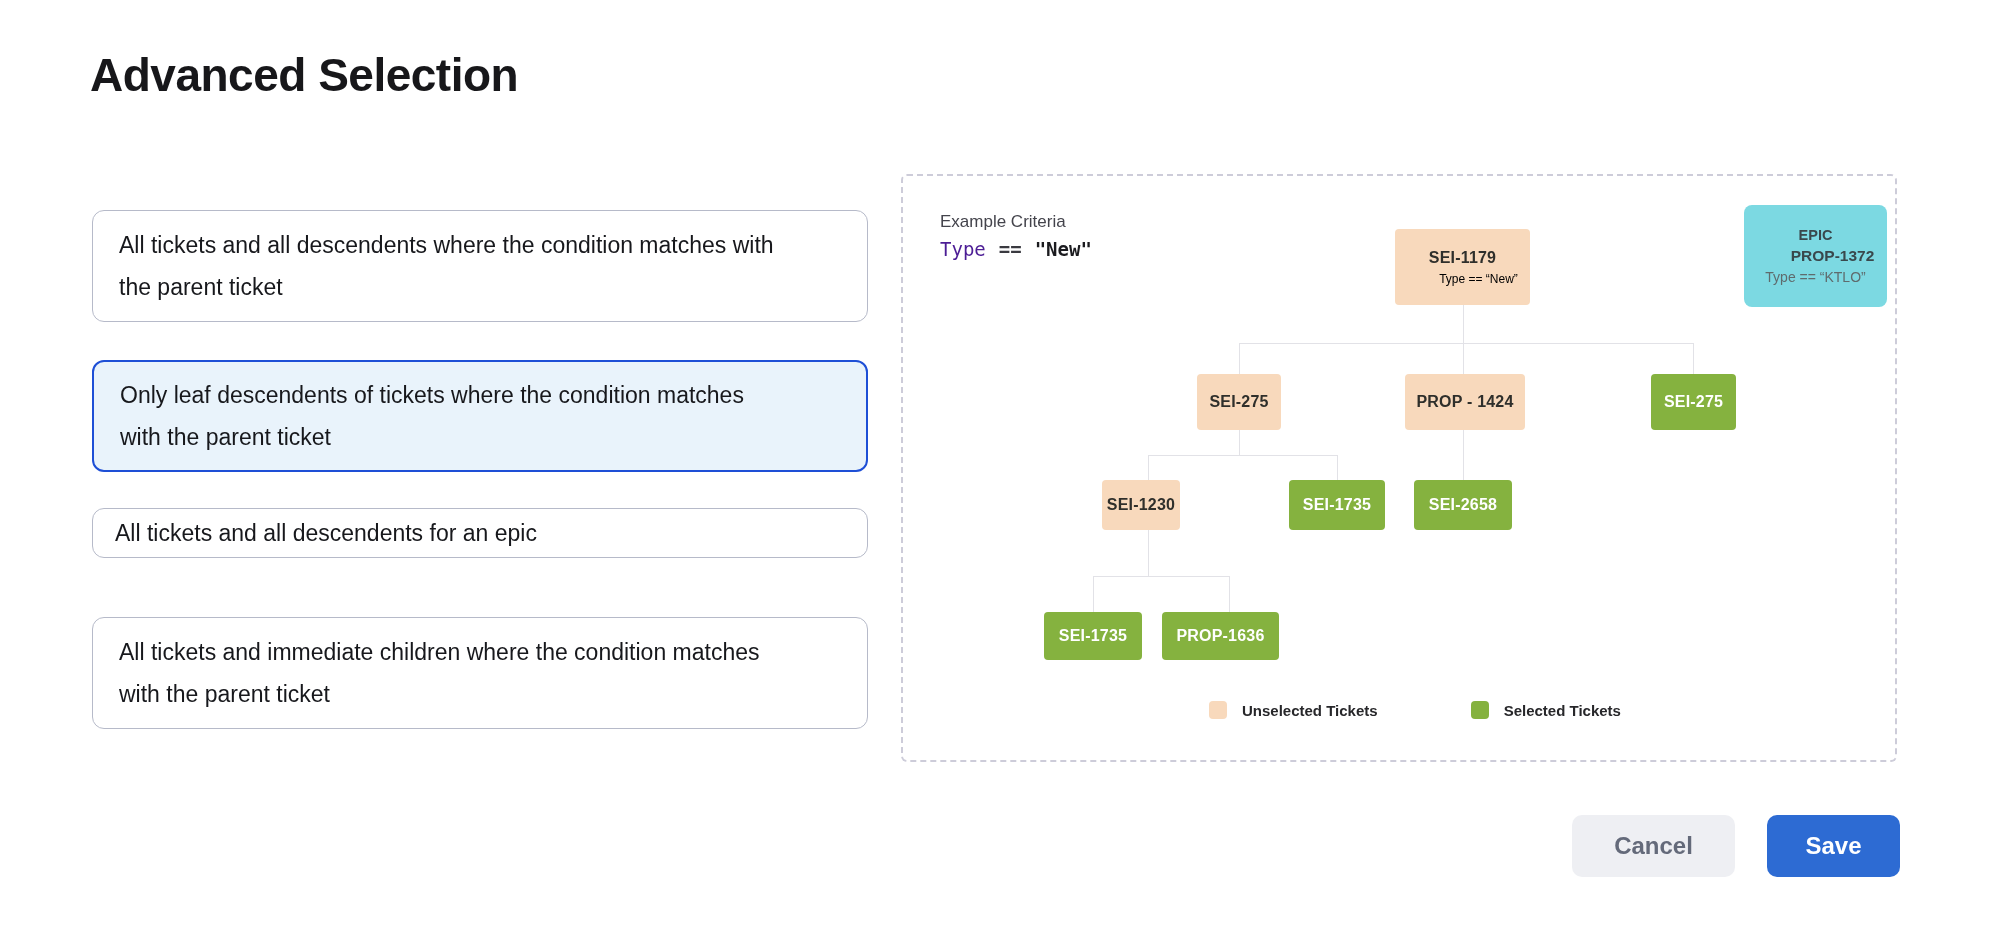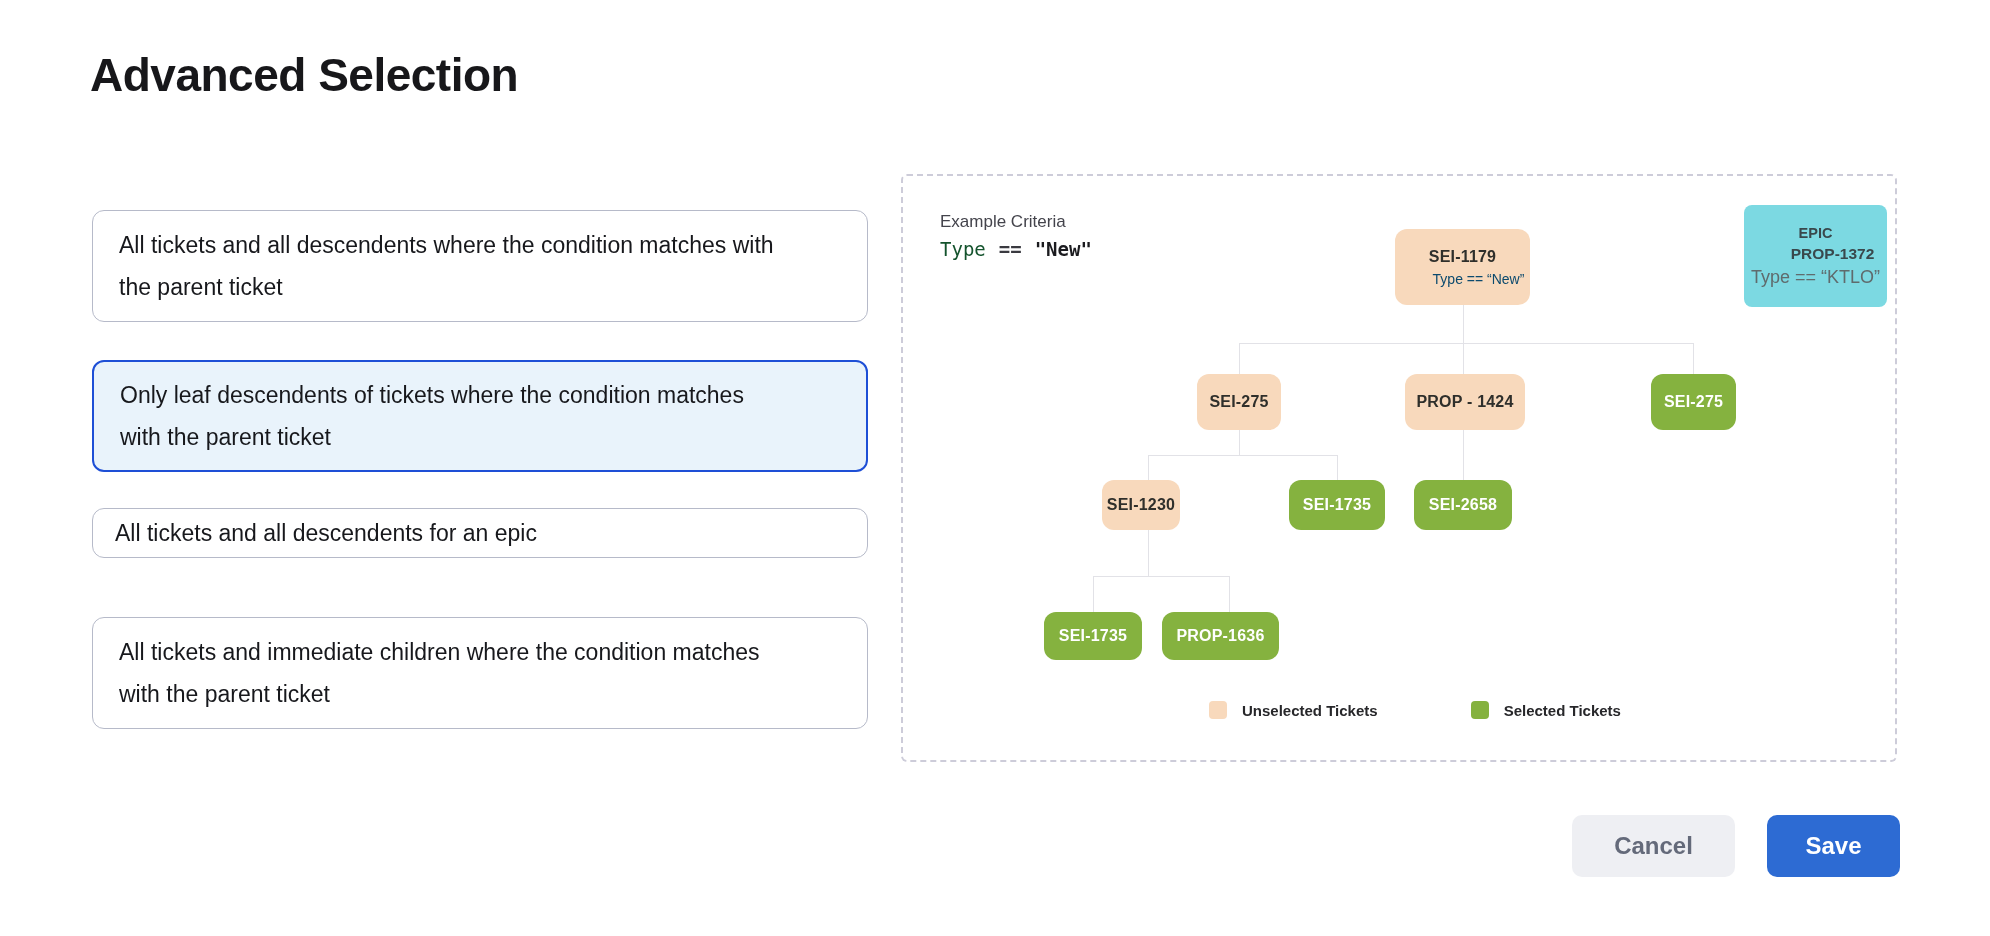--- a/index.html
+++ b/index.html
@@ -46,46 +46,46 @@
   }
   .diagram-heading {
     position: absolute; left: 37px; top: 36px;
     font-size: 17px; font-weight: 500; color: #44444c;
   }
   .criteria-line {
     position: absolute; left: 37px; top: 62px;
     font-family: "DejaVu Sans Mono", monospace; font-size: 19px;
     white-space: nowrap;
   }
-  .criteria-field { color: #14532d; font-weight: 500; }
+  .criteria-field { color: #4c1d95; font-weight: 500; }
   .criteria-op { color: #3a3a40; font-weight: 700; margin-left: 13px; }
   .criteria-value { color: #1b1b1f; font-weight: 700; margin-left: 13px; }
 
   
   .tree-node {
-    position: absolute; border-radius: 12px;
+    position: absolute; border-radius: 4px;
     display: flex; flex-direction: column; align-items: center; justify-content: center;
     text-align: center;
   }
   .tree-node.unselected { background: #f8d9bc; color: #2f2f2b; }
   .tree-node.selected   { background: #85b23f; color: #ffffff; }
   .tree-node .node-label { font-size: 16px; font-weight: 700; letter-spacing: 0.2px; }
-  .tree-node .node-condition { font-size: 14px; font-weight: 500; color: #0c4a6e; margin-top: 5px; margin-left: 32px; }
+  .tree-node .node-condition { font-size: 12px; font-weight: 500; color: #000000; margin-top: 5px; margin-left: 32px; }
   .connector { position: absolute; background: #e2e2e7; }
 
   
   .epic-card {
     position: absolute; left: 841px; top: 29px; width: 143px; height: 102px;
     background: #7cd9e2; border-radius: 8px;
     display: flex; flex-direction: column; align-items: center; justify-content: center;
     text-align: center;
   }
   .epic-type   { font-size: 14.5px; font-weight: 700; color: #39484c; }
   .epic-ticket { font-size: 15.5px; font-weight: 700; color: #39484c; margin-top: 4px; margin-left: 34px; }
-  .epic-cond   { font-size: 18px; font-weight: 500; color: #5f6b6d; margin-top: 4px; }
+  .epic-cond   { font-size: 14px; font-weight: 500; color: #5f6b6d; margin-top: 4px; }
 
   
   .legend { position: absolute; left: 306px; top: 525px; display: flex; align-items: center; }
   .legend-item { display: flex; align-items: center; }
   .legend-item + .legend-item { margin-left: 93px; }
   .legend-swatch { width: 18px; height: 18px; border-radius: 4px; display: inline-block; }
   .legend-label { margin-left: 15px; font-size: 15px; font-weight: 700; color: #27272a; }
 
   
   .btn {

